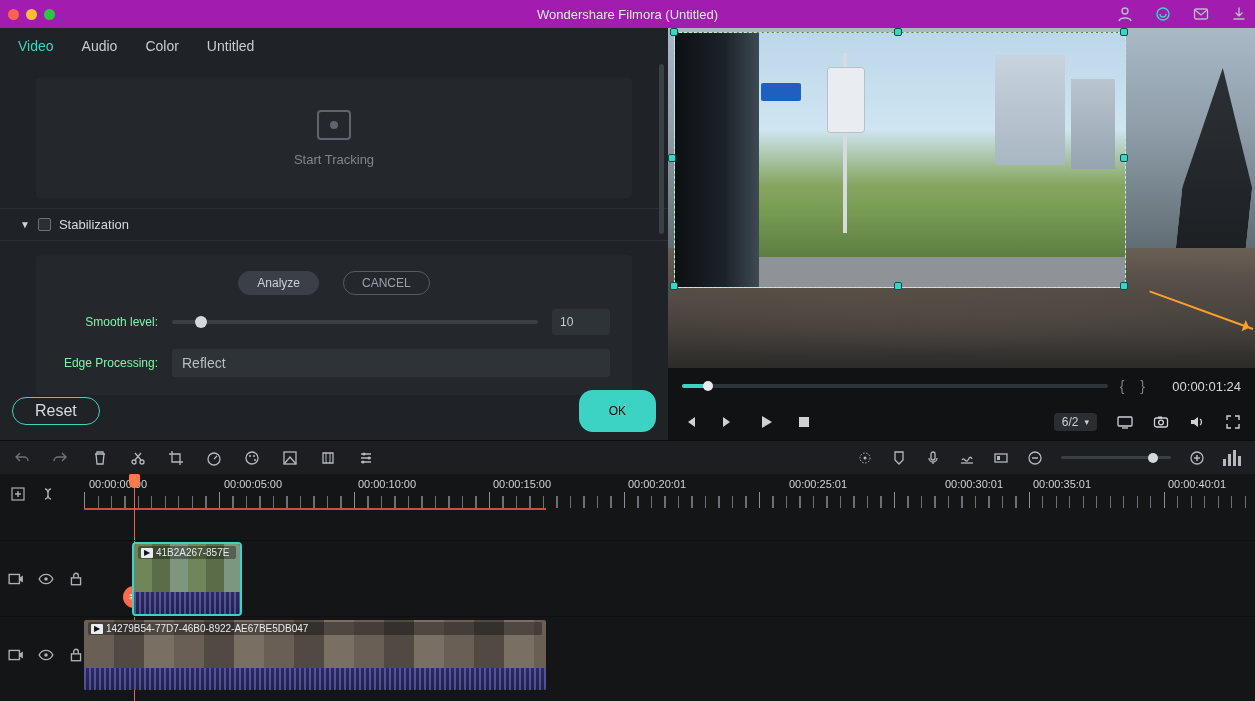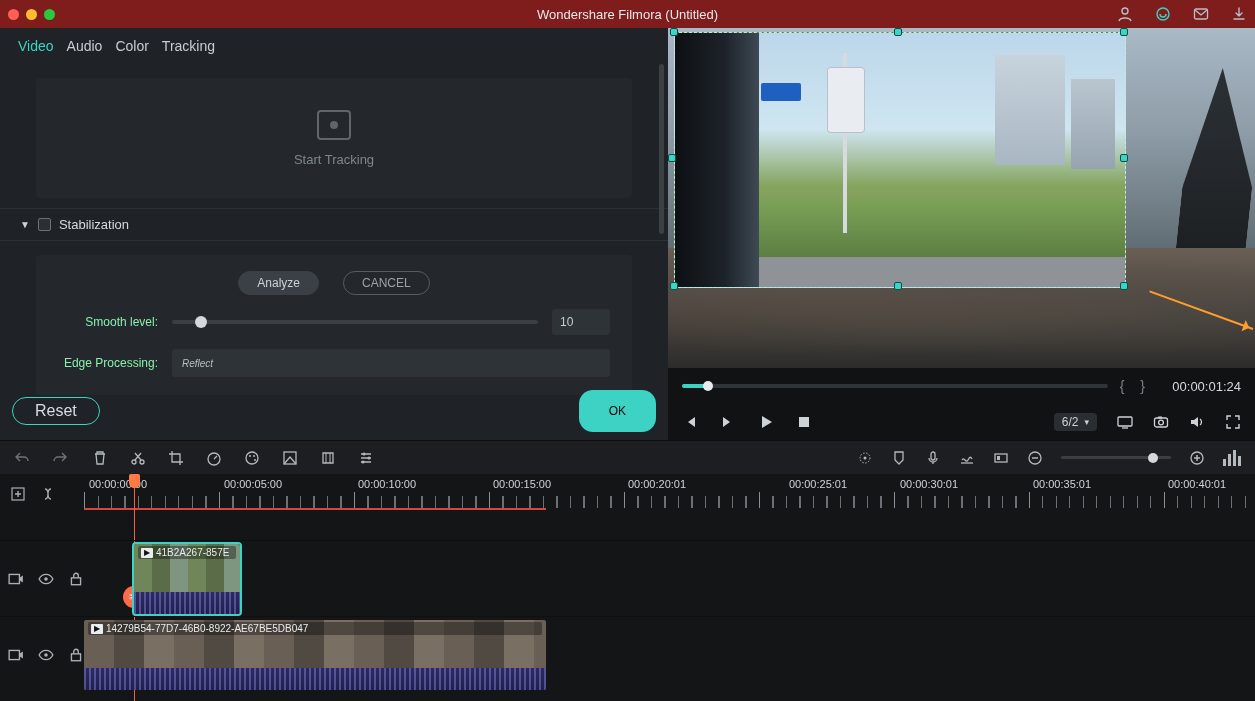--- a/index.html
+++ b/index.html
@@ -1,30 +1,30 @@
 <!DOCTYPE html>
 <html><head>
 <meta charset="utf-8">
 <style>
   * { box-sizing: border-box; margin: 0; padding: 0; }
   html, body { width: 1255px; height: 701px; background:#1a1c1f; color:#bfc6cc; font-family: -apple-system, "Helvetica Neue", Arial, sans-serif; font-size:13px; overflow:hidden; }
   
-  .titlebar { height:28px; background:#7f1d1d; display:flex; align-items:center; padding:0 8px; position:relative; }
+  .titlebar { height:28px; background:#a21caf; display:flex; align-items:center; padding:0 8px; position:relative; }
   .traffic-lights { display:flex; gap:7px; align-items:center; }
   .tl { width:11px; height:11px; border-radius:50%; }
   .tl-red{background:#ff5f57;} .tl-yellow{background:#febc2e;} .tl-green{background:#28c840;}
   .title-text { position:absolute; left:50%; transform:translateX(-50%); color:#e6e8ea; font-size:13px; }
   .titlebar-right { margin-left:auto; display:flex; gap:22px; align-items:center; color:#b7bec5; }
   .titlebar-right .ico { width:16px; height:16px; display:inline-flex; align-items:center; justify-content:center; }
   
   .upper { display:flex; height:412px; }
   .panel-left { width:668px; background:#1f2226; display:flex; flex-direction:column; position:relative; }
   .panel-right { flex:1; background:#111214; position:relative; padding-left:0; }
   
-  .tabs { display:flex; gap:13px; padding:10px 18px 0 18px; font-size:14px;text-align:right; }
+  .tabs { display:flex; gap:28px; padding:10px 18px 0 18px; font-size:14px;text-align:right; }
   .tab { padding-bottom:8px; color:#c6cdd3; cursor:pointer; }
   .tab.active { color:#3cd3c5; }
   
   .track-box { margin:16px 36px 10px 36px; height:120px; background:#24282d; border-radius:4px; display:flex; flex-direction:column; align-items:center; justify-content:center; color:#7e868d; }
   .frame-icon { width:34px; height:30px; border:2px solid #5e656c; border-radius:4px; position:relative; display:flex; align-items:center; justify-content:center; margin-bottom:12px;}
   .frame-icon::before, .frame-icon::after { content:""; position:absolute; width:40px; height:36px; border:0 solid transparent; }
   .frame-dot{ width:8px;height:8px;border-radius:50%; background:#5e656c;}
   
   .collapse-head { display:flex; align-items:center; gap:8px; padding:8px 20px; color:#d4dadf; border-top:1px solid #2c3034; border-bottom:1px solid #2c3034;}
   .twisty { font-size:10px; color:#cfd4d9; }
@@ -32,21 +32,21 @@
   
   .stab-body { margin:14px 36px 0 36px; background:#24282d; border-radius:4px; padding:16px 22px 18px 22px; color:#7b838a;}
   .stab-row { display:flex; align-items:center; margin-top:14px; gap:14px; }
   .stab-row:first-child{ margin-top:0; justify-content:center; gap:24px;}
   .pillbtn { border:1px solid #555b60; color:#9aa2a8; background:transparent; border-radius:16px; padding:4px 18px; font-size:12px; cursor:pointer;}
   .pillbtn.filled{ background:#3a4045; border-color:#3a4045; color:#cbd1d6;}
   .lbl { width:100px; text-align:right; font-size:12px; color:#86efac;}
   .sliderbar { flex:1; height:4px; background:#3a3f44; border-radius:2px; position:relative; }
   .sliderbar .thumb { position:absolute; top:50%; transform:translate(-50%,-50%); width:12px; height:12px; border-radius:50%; background:#d5d9dc; }
   .numbox { width:58px; height:26px; background:#2e3338; color:#c8ced3; border-radius:3px; display:flex; align-items:center; padding:0 8px; font-size:12px;}
-  .selectbox { flex:1; height:28px; background:#2e3338; border-radius:3px; display:flex; align-items:center; padding:0 10px; font-size:10px; color:#b8bec3;font-style:italic;}
+  .selectbox { flex:1; height:28px; background:#2e3338; border-radius:3px; display:flex; align-items:center; padding:0 10px; font-size:14px; color:#b8bec3;}
   
   .btnrow { position:absolute; bottom:8px; left:12px; right:12px; display:flex; justify-content:space-between; align-items:center;}
   .reset-btn { border:1.5px solid #3cd3c5; color:#d8dde1; background:transparent; border-radius:14px; padding:4px 22px; font-size:16px; cursor:pointer;}
   .ok-btn { background:#3cd3c5; color:#0a0a0a; border:none; border-radius:14px; padding:14px 30px; font-size:12px; cursor:pointer;}
   .left-scrollbar { position:absolute; right:4px; top:36px; width:5px; height:170px; background:#3b4045; border-radius:3px;}
   
   .preview { position:relative; width:100%; height:340px; background:linear-gradient(180deg,#a9b9c6 0%, #8e9da8 30%, #6e7b83 55%, #4f5a5f 78%, #3b4247 100%); overflow:hidden;}
   
   .tower { position:absolute; right:6px; top:40px; width:70px; height:300px; background:linear-gradient(180deg,#171a1d,#0c0e10); transform:skewX(-6deg); clip-path:polygon(40% 0, 100% 40%, 100% 100%, 0 100%, 0 40%); opacity:.85;}
   
@@ -148,21 +148,21 @@
   </div>
 </div>
 
 <div class="upper">
 
   <div class="panel-left">
     <div class="tabs">
       <div class="tab active">Video</div>
       <div class="tab">Audio</div>
       <div class="tab">Color</div>
-      <div class="tab">Tracking</div>
+      <div class="tab">Untitled</div>
     </div>
 
     <div class="track-box">
       <div class="frame-icon">
           <div class="frame-dot"></div>
         </div>
       <div>Start Tracking</div>
     </div>
 
     <div class="collapse-head">
@@ -428,21 +428,21 @@
     <div class="ruler">
       <div class="ticks"></div>
       <div class="ticks-major"></div>
       <div id="time-labels">
           <div class="time-lbl" style="left: 34px;">00:00:00:00</div>
           <div class="time-lbl" style="left: 169px;">00:00:05:00</div>
           <div class="time-lbl" style="left: 303px;">00:00:10:00</div>
           <div class="time-lbl" style="left: 438px;">00:00:15:00</div>
           <div class="time-lbl" style="left: 573px;">00:00:20:01</div>
           <div class="time-lbl" style="left: 734px;">00:00:25:01</div>
-          <div class="time-lbl" style="left: 845px;">00:00:30:01</div>
+          <div class="time-lbl" style="left: 890px;">00:00:30:01</div>
           <div class="time-lbl" style="left: 978px;">00:00:35:01</div>
           <div class="time-lbl" style="left: 1113px;">00:00:40:01</div>
         </div>
       <div class="redzone" id="redzone" style="left: 0px; width: 462px;"></div>
     </div>
   </div>
 
   <div class="playhead" id="playhead" style="left: 134px; top: 0px; bottom: 0px;">
       <div class="head"></div>
     </div>

